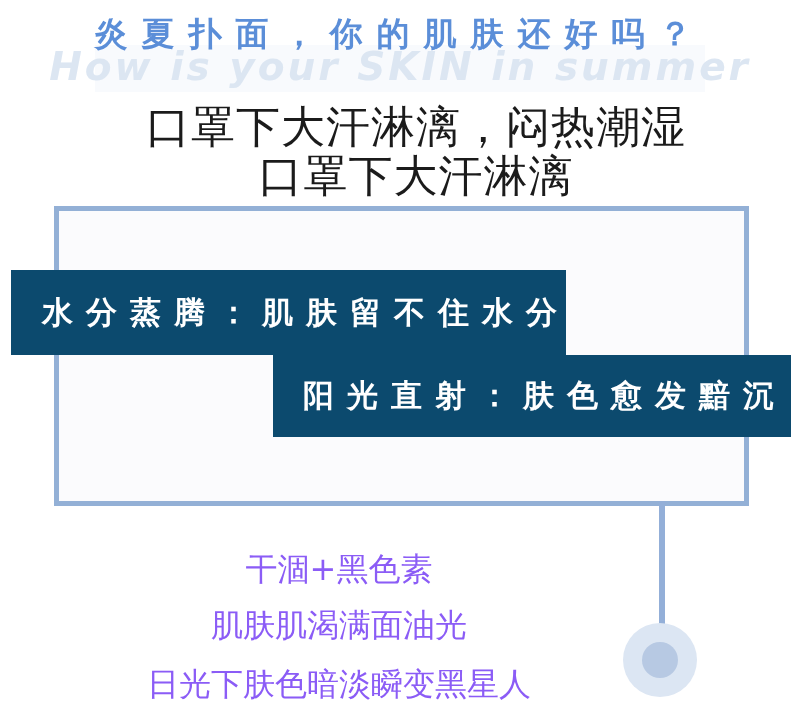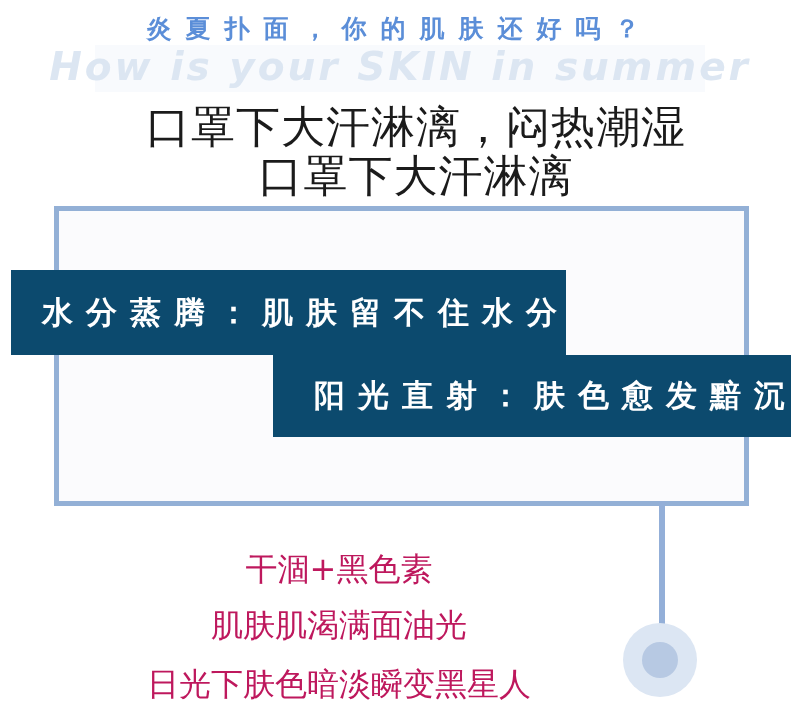--- a/index.html
+++ b/index.html
@@ -10,21 +10,21 @@
   .page{
     position:relative;
     width:800px;height:707px;
     background:#ffffff;
     overflow:hidden;
   }
   
   .title{
     position:absolute;left:0;top:12px;width:800px;
     text-align:center;
-    font-size:25px;font-weight:bold;
+    font-size:33px;font-weight:bold;
     letter-spacing:14px;
     color:#5b8ed8;
     white-space:nowrap;
   }
   .subtitle-band{
     position:absolute;left:95px;top:45px;width:610px;height:47px;
     background:#f8fafd;
   }
   .subtitle-en{
     position:absolute;left:0;top:44px;width:800px;
@@ -59,21 +59,21 @@
     letter-spacing:13px;
     white-space:nowrap;
     display:flex;align-items:center;
   }
   .banner-moisture{
     left:11px;top:270px;width:555px;height:85px;
     padding-left:31px;box-sizing:border-box;
   }
   .banner-sunlight{
     left:273px;top:355px;width:518px;height:82px;
-    padding-left:41px;box-sizing:border-box;
+    padding-left:30px;box-sizing:border-box;
   }
   .connector-line{
     position:absolute;left:659px;top:501px;
     width:6px;height:124px;
     background:#93afd8;
   }
   .dot-outer{
     position:absolute;left:623px;top:623px;
     width:74px;height:74px;border-radius:50%;
     background:#dce6f3;
@@ -81,21 +81,21 @@
   .dot-inner{
     position:absolute;left:19px;top:19px;
     width:36px;height:36px;border-radius:50%;
     background:#b7c9e3;
   }
   
   .outcome{
     position:absolute;left:0;width:678px;
     text-align:center;
     font-size:32px;
-    color:#be185d;
+    color:#8b5cf6;
     white-space:nowrap;
   }
   .outcome-1{top:548px;}
   .outcome-2{top:604px;}
   .outcome-3{top:663px;}
 </style>
 </head>
 <body>
 
 <div class="page">

